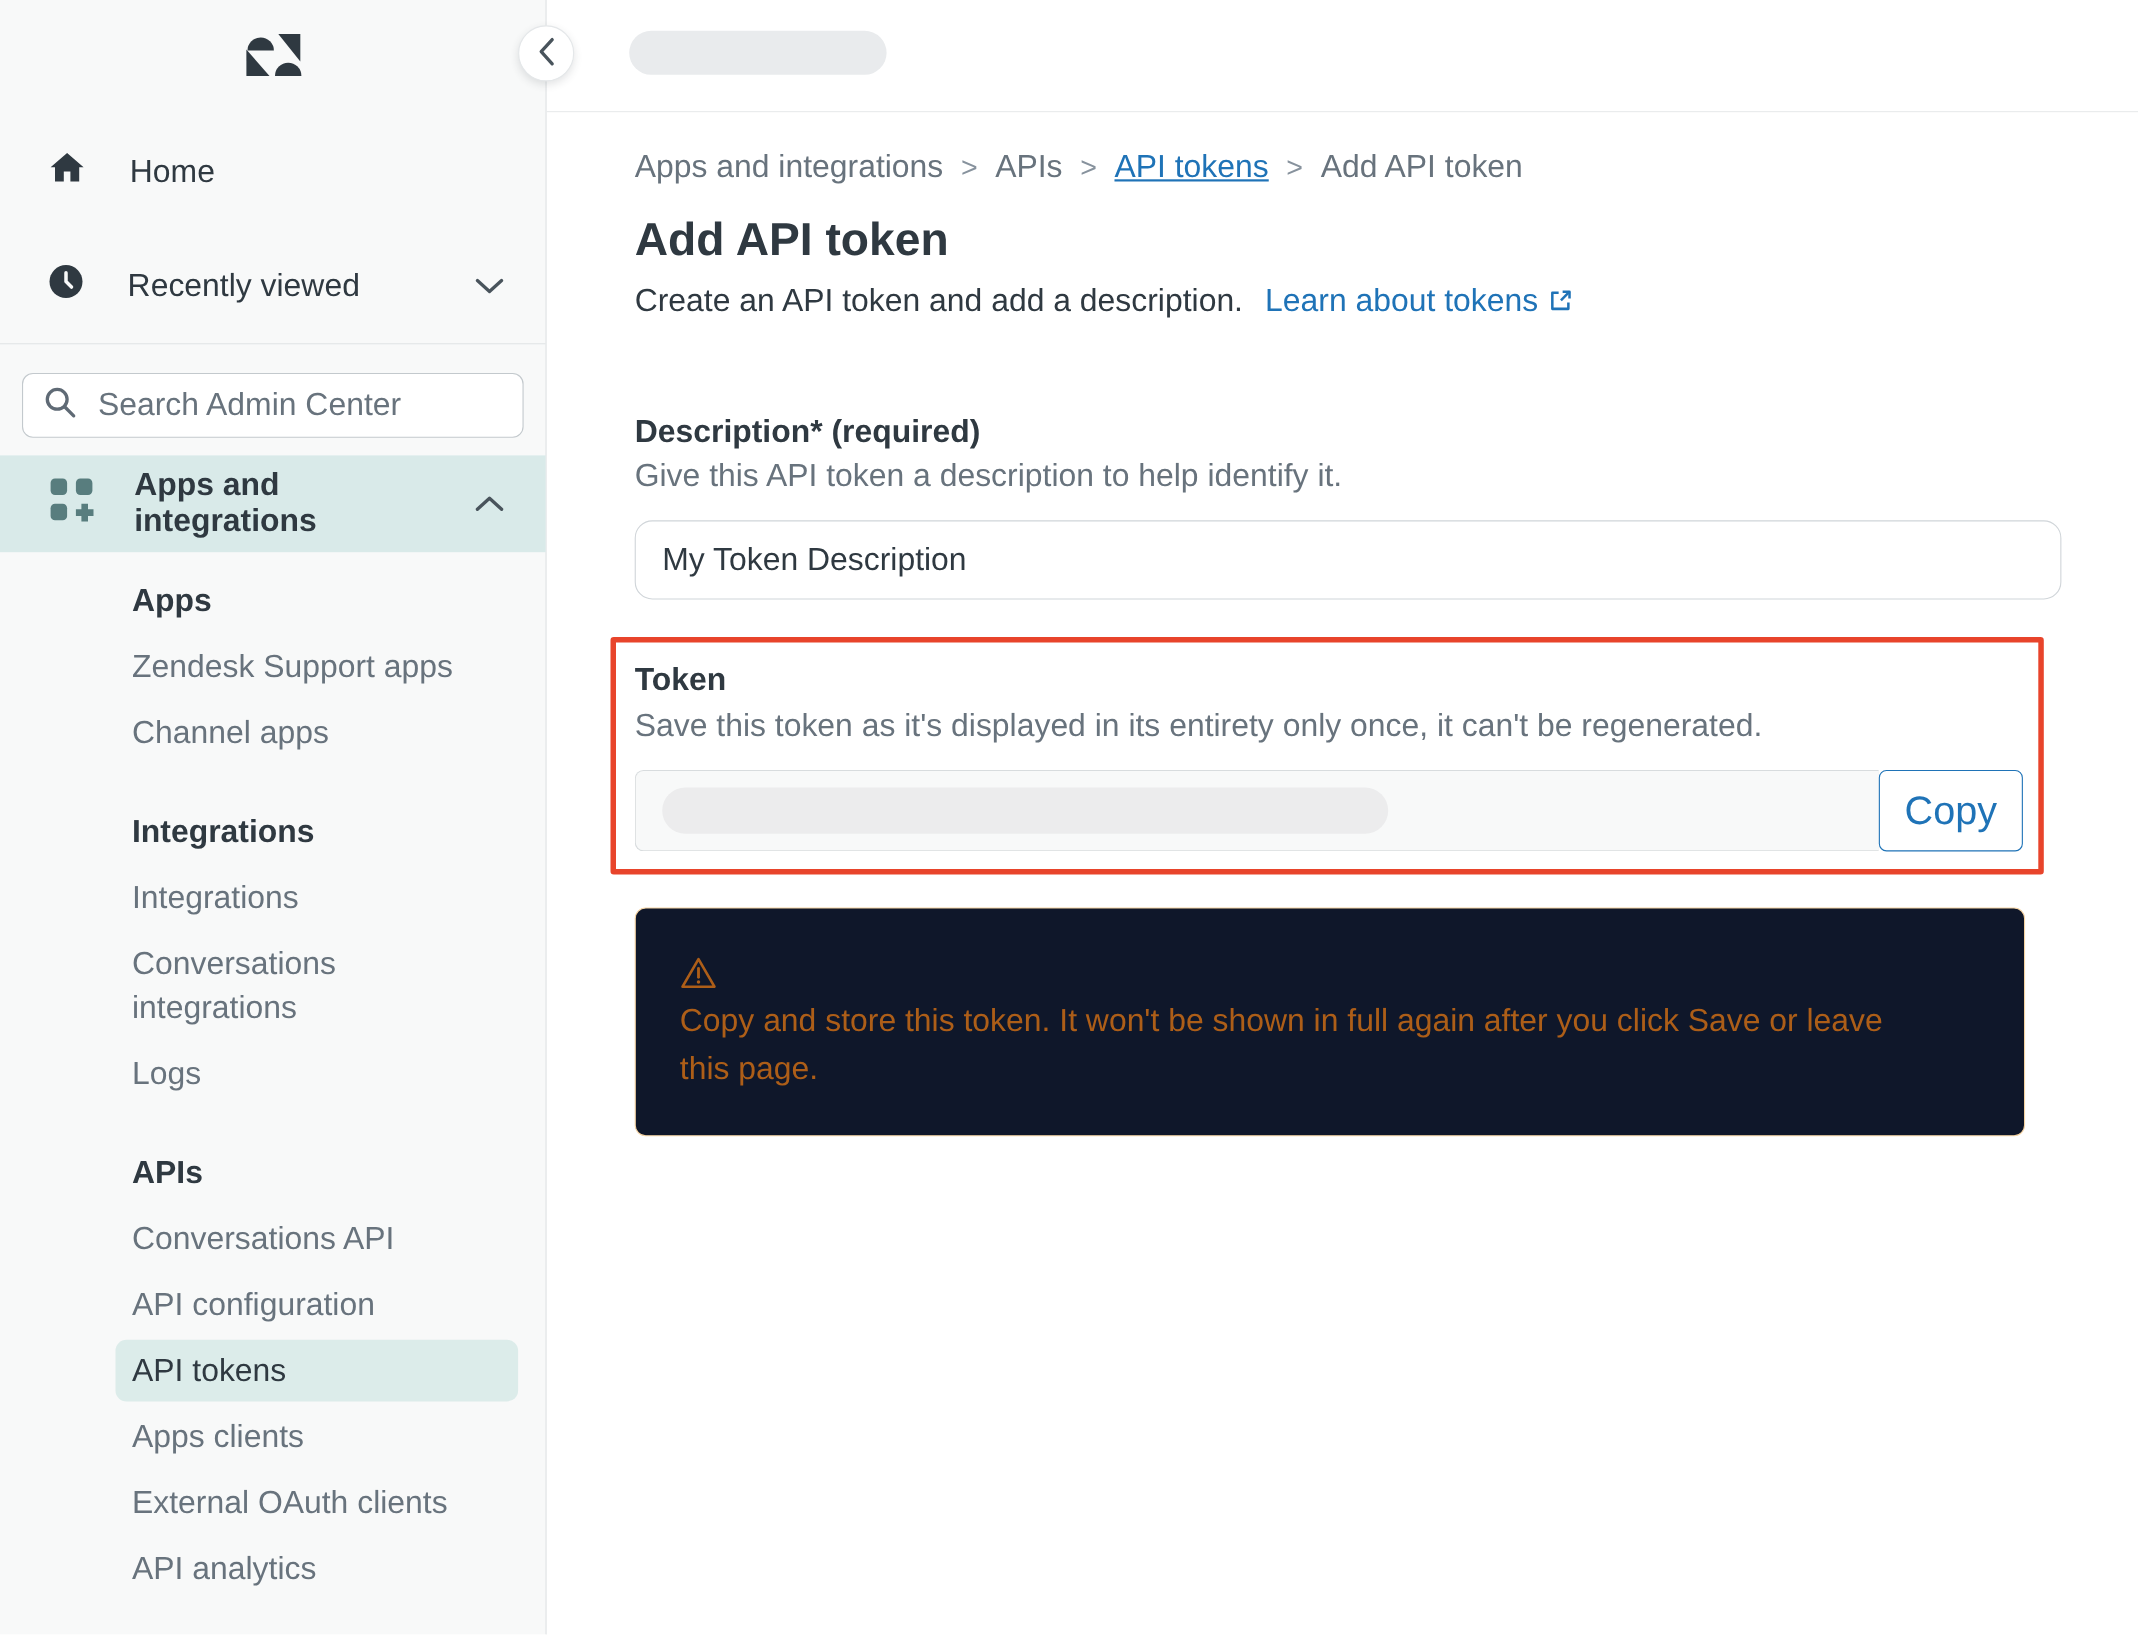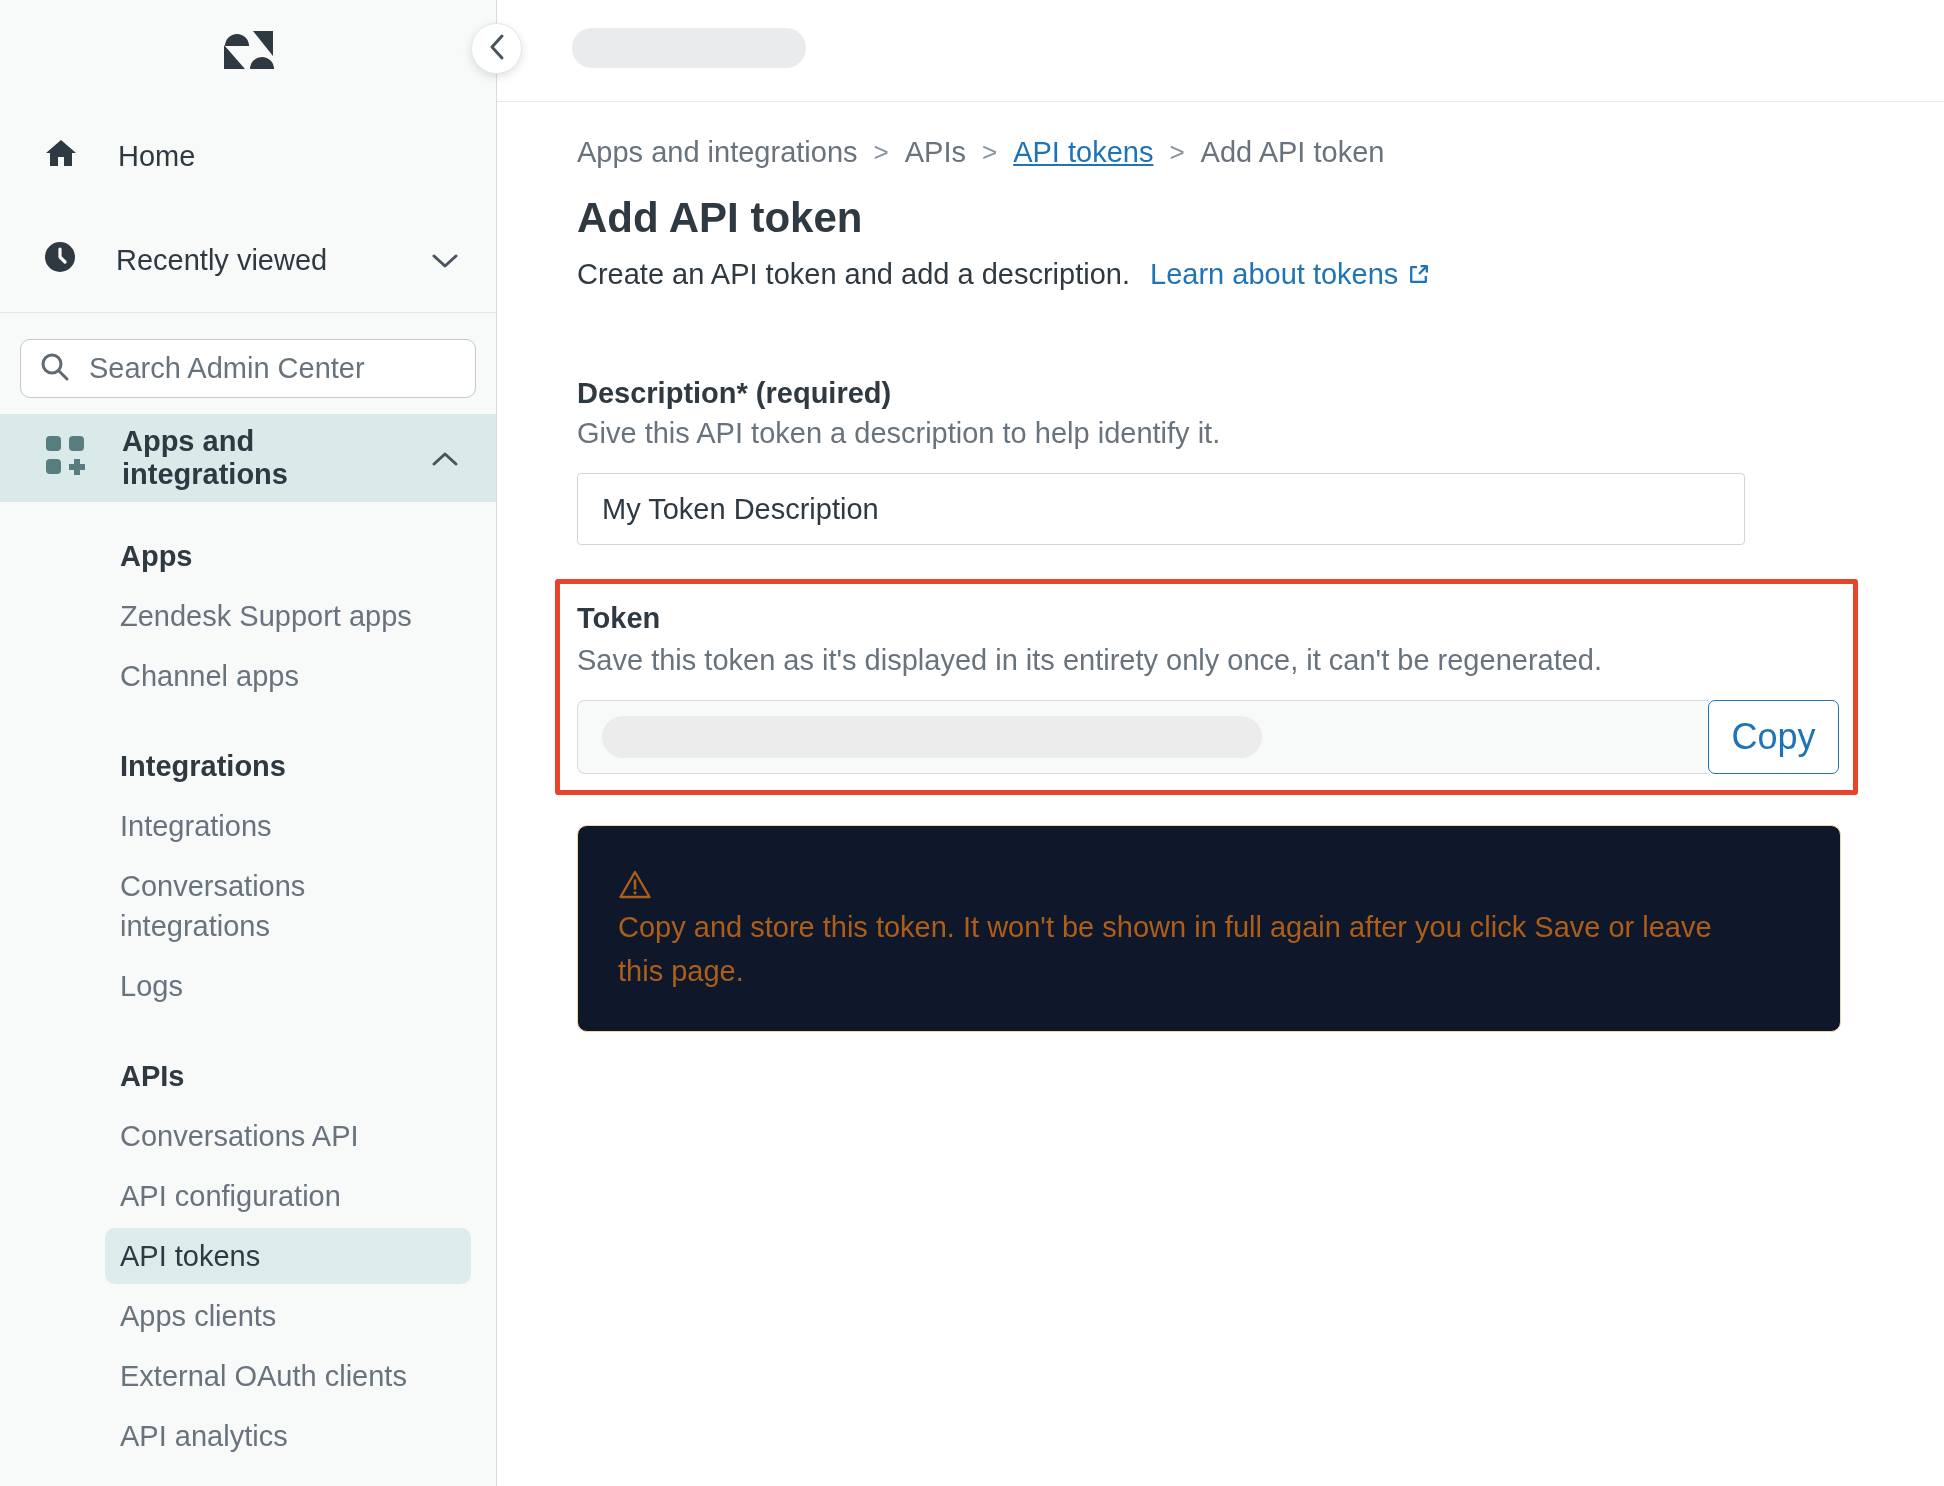--- a/index.html
+++ b/index.html
@@ -36,21 +36,21 @@
     border:none; outline:none; background:transparent; width:100%;
     font-size:29px; color:#2f3941; font-family:inherit;
   }
   .search-box input::placeholder { color:#68737d; opacity:1; }
 
   .section-row {
     height:88px; background:#d9eae9; display:flex; align-items:center;
     padding:0 36px 0 44px; gap:36px; font-size:29px; font-weight:600; color:#2f3941;
     cursor:pointer;
   }
-  .groups { padding:34px 40px 0 120px; font-size:29px; }
+  .groups { padding:24px 40px 0 120px; font-size:29px; }
   .group-header { font-weight:700; color:#2f3941; line-height:40px; margin:0 0 20px 0; font-size:29px; }
   .group-header.gap { margin-top:50px; }
   .nav-item {
     display:block; color:#68737d; line-height:40px; margin:0 0 20px 0;
     text-decoration:none; cursor:pointer;
   }
   .nav-item.selected {
     background:#dcecea; color:#2f3941; border-radius:10px;
     padding:8px 15px; margin:-8px -15px 12px -15px;
   }
@@ -74,22 +74,22 @@
   .crumb-link-active { color:#1f73b7; text-decoration:underline; }
 
   .page-title { margin:20px 0 0 0; font-size:42px; line-height:52px; font-weight:600; color:#2f3941; }
   .subtitle { margin:10px 0 0 0; font-size:29px; line-height:40px; color:#2f3941; }
   .text-link { color:#1f73b7; text-decoration:none;margin-left:12px; }
   .ext-icon { vertical-align:-3px; margin-left:8px; }
 
   .field-label { margin:76px 0 0 0; font-size:29px; line-height:40px; font-weight:700; color:#2f3941; }
   .field-help  { margin:0; font-size:29px; line-height:40px; color:#68737d; }
   .text-input {
-    margin-top:20px; width:1168px; height:72px;
-    border:1px solid #d0d5d9; border-radius:4px; background:#fff;
+    margin-top:20px; width:1297px; height:72px;
+    border:1px solid #d0d5d9; border-radius:16px; background:#fff;
     padding:0 24px; font-size:29px; color:#2f3941; font-family:inherit; outline:none;
   }
 
   .token-highlight {
     margin-top:34px; margin-left:-22px; width:1303px;
     border:5px solid #e8442b; border-radius:3px;
     padding:14px 14px 16px 17px; background:#fff;
   }
   .token-title { margin:0; font-size:29px; line-height:40px; font-weight:700; color:#2f3941; }
   .token-help  { margin:2px 0 0 0; font-size:29px; line-height:40px; color:#68737d; }

